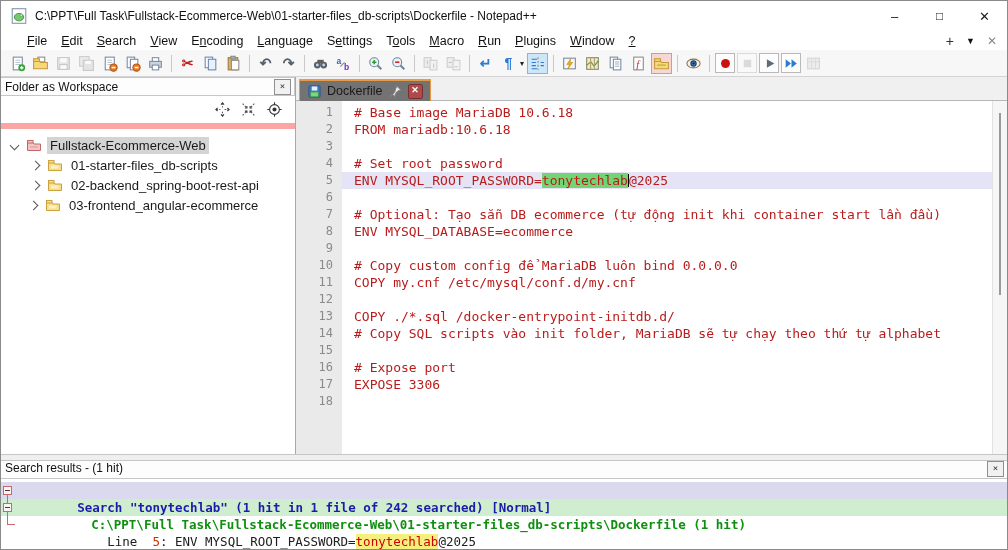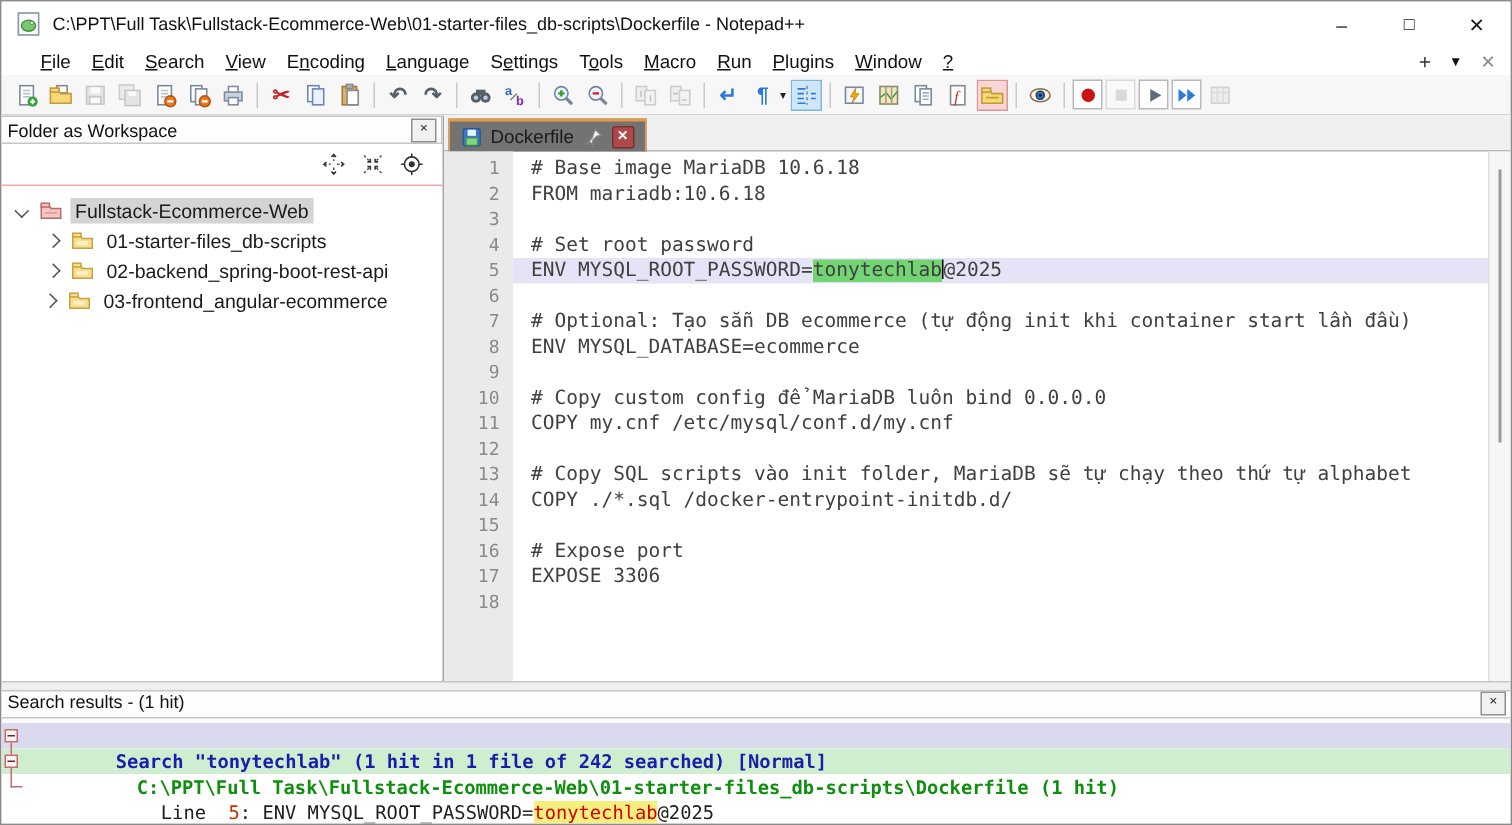--- a/index.html
+++ b/index.html
@@ -40,21 +40,21 @@
     border-right:1px solid #a8a8a8;box-sizing:border-box;}
   .sp-header{height:19px;display:flex;align-items:center;font-size:12px;color:#111;
     padding-left:4px;border:1px solid #c6c6c6;border-left:none;box-sizing:border-box;background:#fdfdfd;}
   .x-btn{width:15px;height:14px;border:1px solid #8f8f8f;background:#f1f1f1;font-size:9px;
     line-height:12px;text-align:center;color:#333;margin-left:auto;margin-right:3px;
     font-family:"DejaVu Sans Mono",monospace;}
   .sp-tools{height:27px;display:flex;align-items:center;justify-content:flex-end;gap:9px;
     padding-right:12px;}
   .sp-tool{width:17px;height:17px;}
   .sp-tool svg{width:17px;height:17px;}
-  .tree{flex:1;border-top:1px solid #fca5a5;padding-top:6px;font-size:13px;color:#1a1a1a;}
+  .tree{flex:1;border-top:6px solid #fca5a5;padding-top:6px;font-size:13px;color:#1a1a1a;}
   .trow{height:20px;display:flex;align-items:center;white-space:nowrap;}
   .chev{width:6px;height:6px;border-right:1.5px solid #555;border-bottom:1.5px solid #555;
     display:inline-block;flex:0 0 auto;}
   .chev.right{transform:rotate(-45deg);margin:0 2px 0 0;}
   .chev.down{transform:rotate(45deg);margin:0 2px 0 0;}
   .ticon{width:18px;height:16px;margin:0 4px 0 5px;flex:0 0 auto;}
   .ticon svg{width:18px;height:16px;}
   .tlabel{padding:1px 3px;}
   .tlabel.selected{background:#d4d4d4;}
   
@@ -65,21 +65,21 @@
     border:1px solid #e79b45;border-top:2px solid #e79b45;border-bottom:none;font-size:12.5px;
     color:#1a1a1a;box-sizing:border-box;margin-bottom:-1px;}
   .tab svg{width:15px;height:15px;}
   .tabclose{width:13px;height:13px;background:#b04a4a;border:1px solid #7a3030;color:#fff;
     font-size:9px;line-height:11px;text-align:center;border-radius:2px;font-weight:bold;}
   .edbody{flex:1;display:flex;min-height:0;font-family:"DejaVu Sans Mono",monospace;font-size:13px;}
   .lnmargin{width:46px;background:#eaeaea;color:#8a8a8a;text-align:right;
     padding:3px 9px 0 0;box-sizing:border-box;font-size:12px;flex:0 0 auto;}
   .lnmargin div{height:17px;line-height:17px;}
   .codearea{flex:1;padding-top:3px;min-width:0;overflow:hidden;}
-  .cline{height:17px;line-height:17px;white-space:pre;padding-left:12px;color:#404040;}
+  .cline{height:17px;line-height:17px;white-space:pre;padding-left:12px;color:#b91c1c;}
   .cline.cur{background:#e4e4f6;}
   .selword{background:#72d472;}
   .caret{display:inline-block;width:1px;height:13px;background:#000;vertical-align:-2px;}
   .vscroll{width:14px;border-left:1px solid #e1e1e1;background:#f6f6f6;position:relative;flex:0 0 auto;}
   .vthumb{position:absolute;left:6px;width:2px;top:12px;height:182px;background:#9a9a9a;}
   
   .hsplit{height:5px;background:#efefef;border-top:1px solid #c6c6c6;flex:0 0 auto;}
   .results{height:89px;display:flex;flex-direction:column;background:#fff;flex:0 0 auto;}
   .res-header{height:19px;display:flex;align-items:flex-start;font-size:12px;color:#111;
     padding-left:4px;border-top:1px solid #c6c6c6;border-bottom:1px solid #c6c6c6;background:#fdfdfd;box-sizing:border-box;}
@@ -440,22 +440,22 @@
             <div class="cline"></div>
             <div class="cline"># Set root password</div>
             <div class="cline cur"><span>ENV MYSQL_ROOT_PASSWORD=</span><span class="selword">tonytechlab</span><span class="caret"></span><span>@2025</span></div>
             <div class="cline"></div>
             <div class="cline"># Optional: Tạo sẵn DB ecommerce (tự động init khi container start lần đầu)</div>
             <div class="cline">ENV MYSQL_DATABASE=ecommerce</div>
             <div class="cline"></div>
             <div class="cline"># Copy custom config để MariaDB luôn bind 0.0.0.0</div>
             <div class="cline">COPY my.cnf /etc/mysql/conf.d/my.cnf</div>
             <div class="cline"></div>
+            <div class="cline">COPY ./*.sql /docker-entrypoint-initdb.d/</div>
             <div class="cline"># Copy SQL scripts vào init folder, MariaDB sẽ tự chạy theo thứ tự alphabet</div>
-            <div class="cline">COPY ./*.sql /docker-entrypoint-initdb.d/</div>
             <div class="cline"></div>
             <div class="cline"># Expose port</div>
             <div class="cline">EXPOSE 3306</div>
             <div class="cline"></div>
           </div>
         <div class="vscroll">
           <div class="vthumb"></div>
         </div>
       </div>
     </div>

